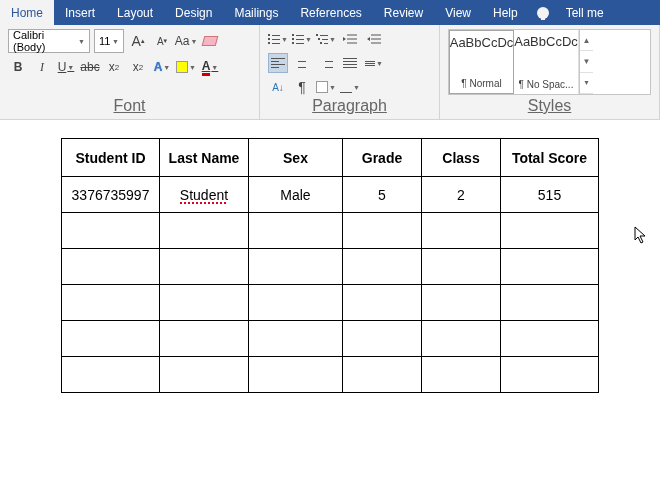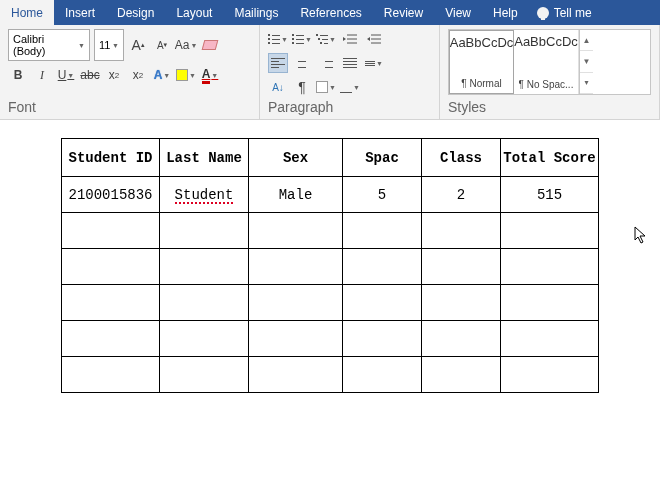--- a/index.html
+++ b/index.html
@@ -23,21 +23,21 @@
     padding: 0 11px;
     display: flex;
     align-items: center;
     font-size: 12px;
     cursor: pointer;
   }
   .tab.active {
     background: #f3f3f3;
     color: #2b579a;
   }
-  .tellme { display:flex; gap:5px; padding:0 8px;}
+  .tellme { display:flex; gap:17px; padding:0 8px;}
   .bulb {
     width:12px; height:12px; background:#f3f3f3; border-radius:50%;
     display:inline-block; position:relative;
   }
   .bulb::after { content:""; position:absolute; left:4px; top:10px; width:4px; height:3px; background:#f3f3f3;}
   .ribbon {
     background: #f3f3f3;
     border-bottom: 1px solid #d4d4d4;
     height: 95px;
     display: flex;
@@ -45,32 +45,34 @@
   }
   .group {
     border-right: 1px solid #d4d4d4;
     padding: 4px 8px 2px 8px;
     display: flex;
     flex-direction: column;
     justify-content: space-between;
     height: 100%;
   }
   .group-label {
-    font-size: 14px;
+    text-align: center;
+    font-size: 16px;
     color: #666;
     padding-bottom: 2px;
+    text-decoration: underline;
   }
   .row { display: flex; align-items: center; gap: 4px; }
   .font-group { width: 260px; }
   .para-group { width: 180px; }
   .styles-group { flex:1; }
   .combo {
     border: 1px solid #ababab;
     background: #fff;
-    height: 32px;
+    height: 24px;
     display:flex; align-items:center; padding:10px 4px;
     font-size: 11px;
   }
   .combo .dd { margin-left:auto; font-size:7px; color:#666; }
   .fontname { width: 82px; }
   .fontsize { width: 30px; }
   .btn {
     width: 20px; height: 20px;
     display:flex; align-items:center; justify-content:center;
     color:#444; font-size:12px;
@@ -105,21 +107,21 @@
   .gallery-ctrl { width:14px; display:flex; flex-direction:column; border-left:1px solid #c6c6c6;}
   .gallery-ctrl div { flex:1; display:flex; align-items:center; justify-content:center; font-size:8px; color:#666; border-bottom:1px solid #e0e0e0;}
   .doc-area {
     background:#fff;
     padding: 18px 0 0 0;
     display:flex; justify-content:center;
     position:relative;
   }
   table.doc {
     border-collapse: collapse;
-    font-family: Liberation Mono, monospace;
+    font-family: Liberation Sans, sans-serif;
   }
   table.doc th, table.doc td {
     border: 1px solid #000;
     height: 36px;
     text-align: center;
     vertical-align: middle;
     font-size: 14px;
     padding: 0;
   }
   table.doc th { font-weight: bold; height: 38px; font-size:14px;}
@@ -140,22 +142,22 @@
   .pilcrow { font-size:14px; }
   .erase { width:14px; height:10px; background:#f7b6c5; transform: skewX(-15deg); border:1px solid #c77;}
   svg { overflow: visible; }
 </style>
 </head>
 <body>
 
 <div class="tabs">
   <div class="tab active">Home</div>
   <div class="tab">Insert</div>
+  <div class="tab">Layout</div>
   <div class="tab">Design</div>
-  <div class="tab">Layout</div>
   <div class="tab">Mailings</div>
   <div class="tab">References</div>
   <div class="tab">Review</div>
   <div class="tab">View</div>
   <div class="tab">Help</div>
   <div class="tab tellme">
     <span class="bulb"></span>
     <span>Tell me</span>
   </div>
 </div>
@@ -369,28 +371,28 @@
   </div>
 </div>
 
 <div class="doc-area">
   <table class="doc">
     <thead>
         <tr id="thead-row">
           <th class="c0">Student ID</th>
           <th class="c1">Last Name</th>
           <th class="c2">Sex</th>
-          <th class="c3">Spac</th>
+          <th class="c3">Grade</th>
           <th class="c4">Class</th>
           <th class="c5">Total Score</th>
         </tr>
       </thead>
     <tbody id="tbody">
         <tr>
-          <td class="c0">2100015836</td>
+          <td class="c0">3376735997</td>
           <td class="c1"><span class="squig">Student</span></td>
           <td class="c2">Male</td>
           <td class="c3">5</td>
           <td class="c4">2</td>
           <td class="c5">515</td>
         </tr>
         <tr>
           <td class="c0">&nbsp;</td>
           <td class="c1">&nbsp;</td>
           <td class="c2">&nbsp;</td>

